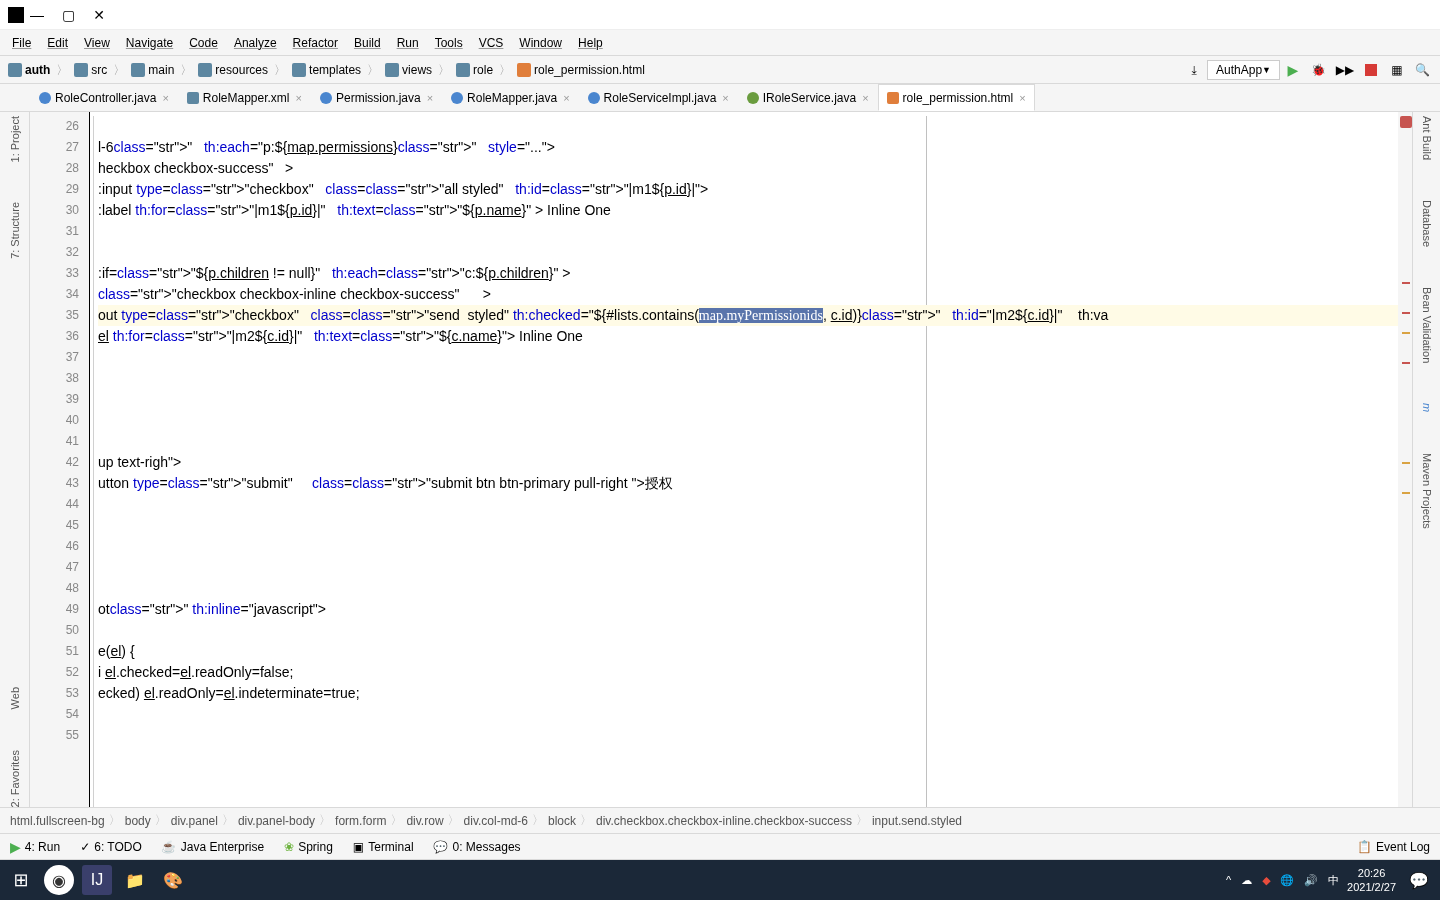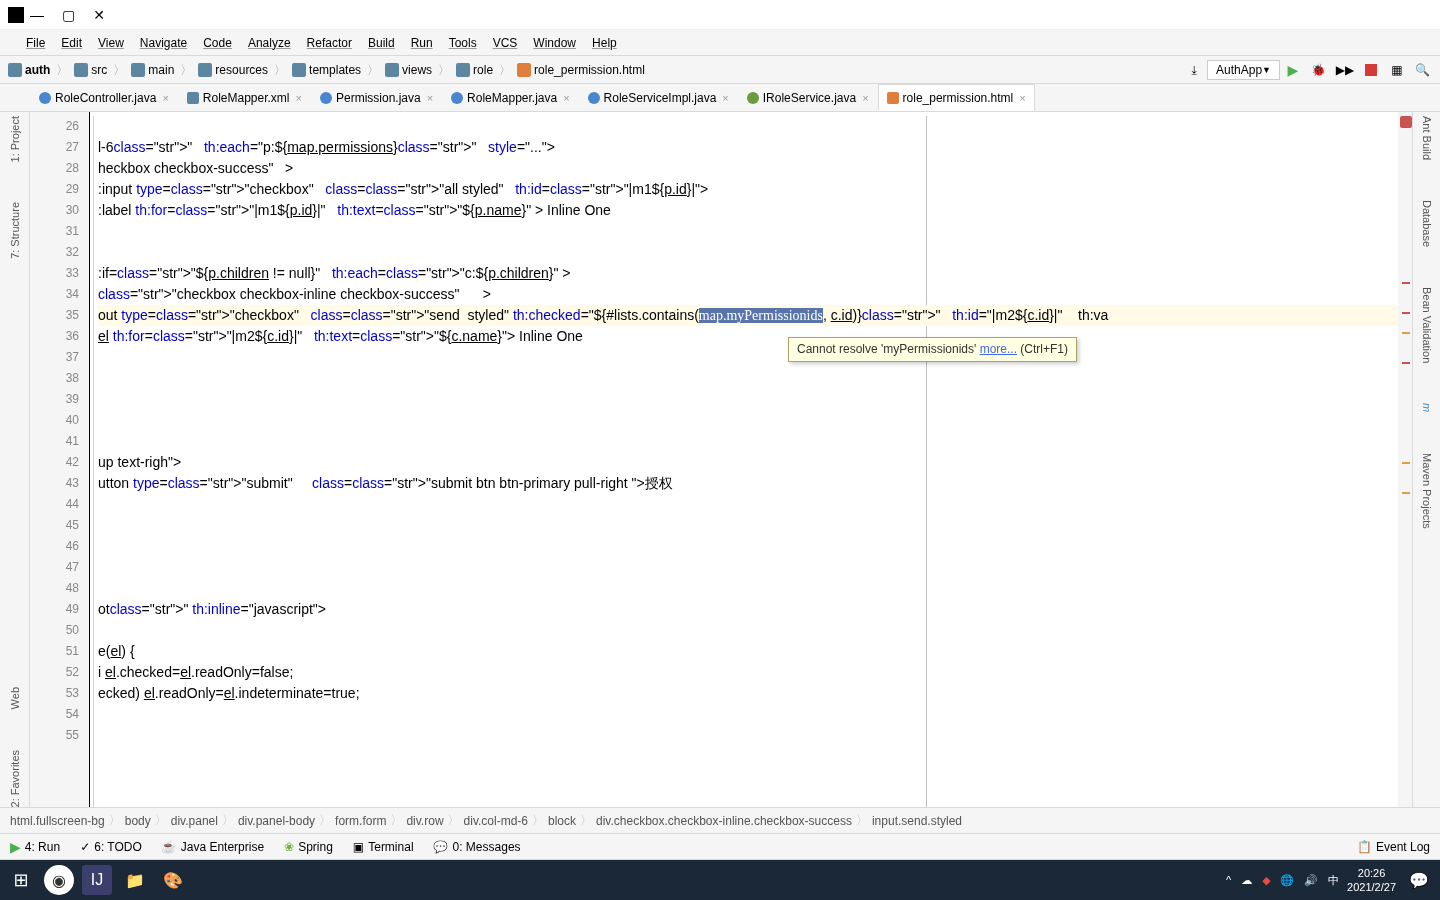--- a/index.html
+++ b/index.html
@@ -1,21 +1,21 @@
 <!DOCTYPE html>
 <html><head>
 <meta charset="utf-8">
 <style>
 * { margin:0; padding:0; box-sizing:border-box; font-family:"Segoe UI",Arial,sans-serif; }
 body { background:#fff; font-size:12px; overflow:hidden; width:1440px; height:900px; position:relative; }
 .titlebar { height:30px; background:#fff; display:flex; align-items:center; padding:0 8px; border-bottom:1px solid #eee; }
 .titlebar .icon { width:16px; height:16px; background:#000; margin-right:6px; }
 .titlebar .title { flex:1; font-size:12px; color:#000; }
 .titlebar .winbtns { display:flex; gap:18px; font-size:14px; }
-.menubar { height:26px; background:#f5f5f5; display:flex; align-items:center; padding:0 20px; gap:4px; border-bottom:1px solid #d9d9d9; }
+.menubar { height:26px; background:#f5f5f5; display:flex; align-items:center; padding:0 6px; gap:4px; border-bottom:1px solid #d9d9d9; }
 .menubar span { padding:2px 6px; text-decoration:underline; text-decoration-color:#999; }
 .toolbar { height:28px; background:#f5f5f5; display:flex; align-items:center; padding:0 4px; border-bottom:1px solid #d9d9d9; }
 .bc { display:flex; align-items:flex-end; gap:2px; }
 .bc-item { display:flex; align-items:center; gap:3px; padding:2px 4px; }
 .bc-item .ficon { width:14px; height:14px; background:#5d87a1; border-radius:2px; }
 .bc-item.bold { font-weight:bold; }
 .bc-sep { color:#999; }
 .toolbar .spacer { flex:1; }
 .toolbar .btn-icon { width:20px; height:20px; display:flex; align-items:center; justify-content:center; margin:0 3px; }
 .runcfg { border:1px solid #ccc; padding:2px 8px; background:#fff; display:flex; align-items:center; }
@@ -240,23 +240,20 @@
     <div class="err-stripe">
       <div style="position:absolute;top:4px;right:0;width:12px;height:12px;background:#c75450;border-radius:2px"></div>
       <div class="e" style="top:170px"></div>
       <div class="e" style="top:200px"></div>
       <div class="w" style="top:220px"></div>
       <div class="e" style="top:250px"></div>
       <div class="w" style="top:350px"></div>
       <div class="w" style="top:380px"></div>
     </div>
 
-    <div class="tooltip" style="top:225px; left:758px;">
-      <span>Cannot resolve 'myPermissionids' </span><a href="#">more...</a><span> (Ctrl+F1)</span>
-    </div>
   </div>
 
   <div class="rightbar">
     <span class="vtext">Ant Build</span>
     <span class="vtext">Database</span>
     <span class="vtext">Bean Validation</span>
     <span class="vtext" style="color:#4a86cf;font-style:italic">m</span>
     <span class="vtext">Maven Projects</span>
   </div>
 </div>

